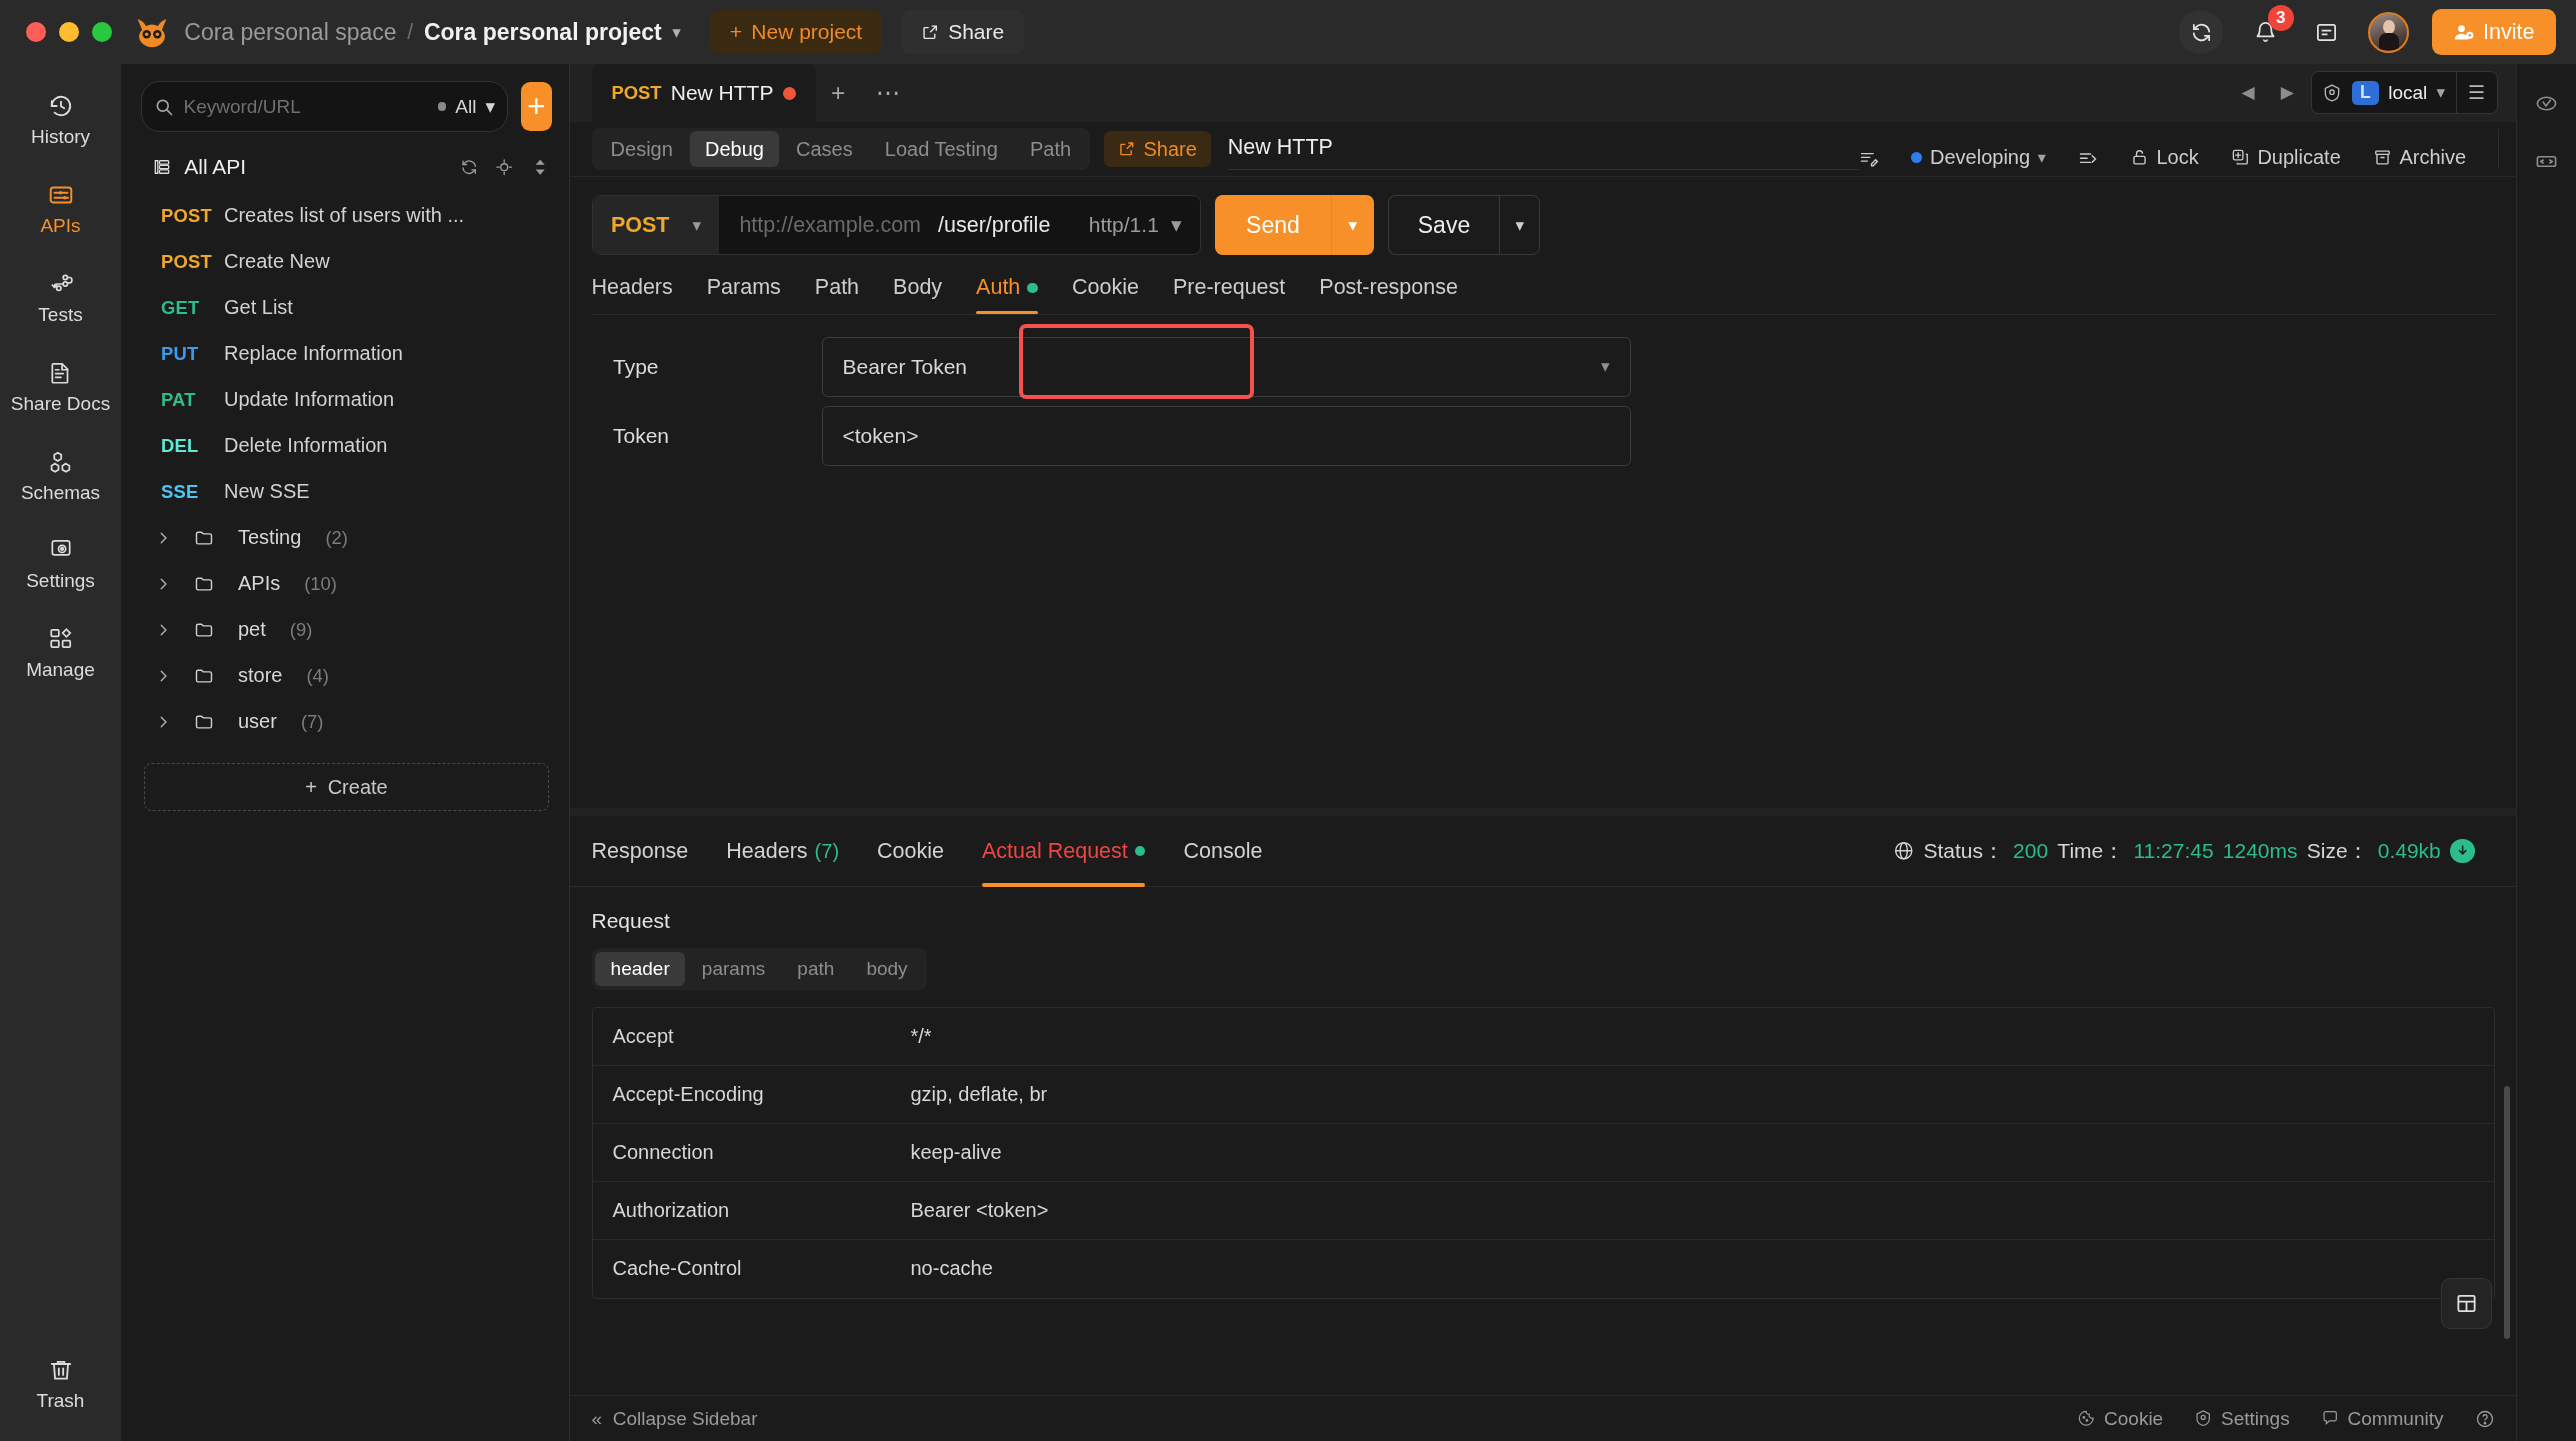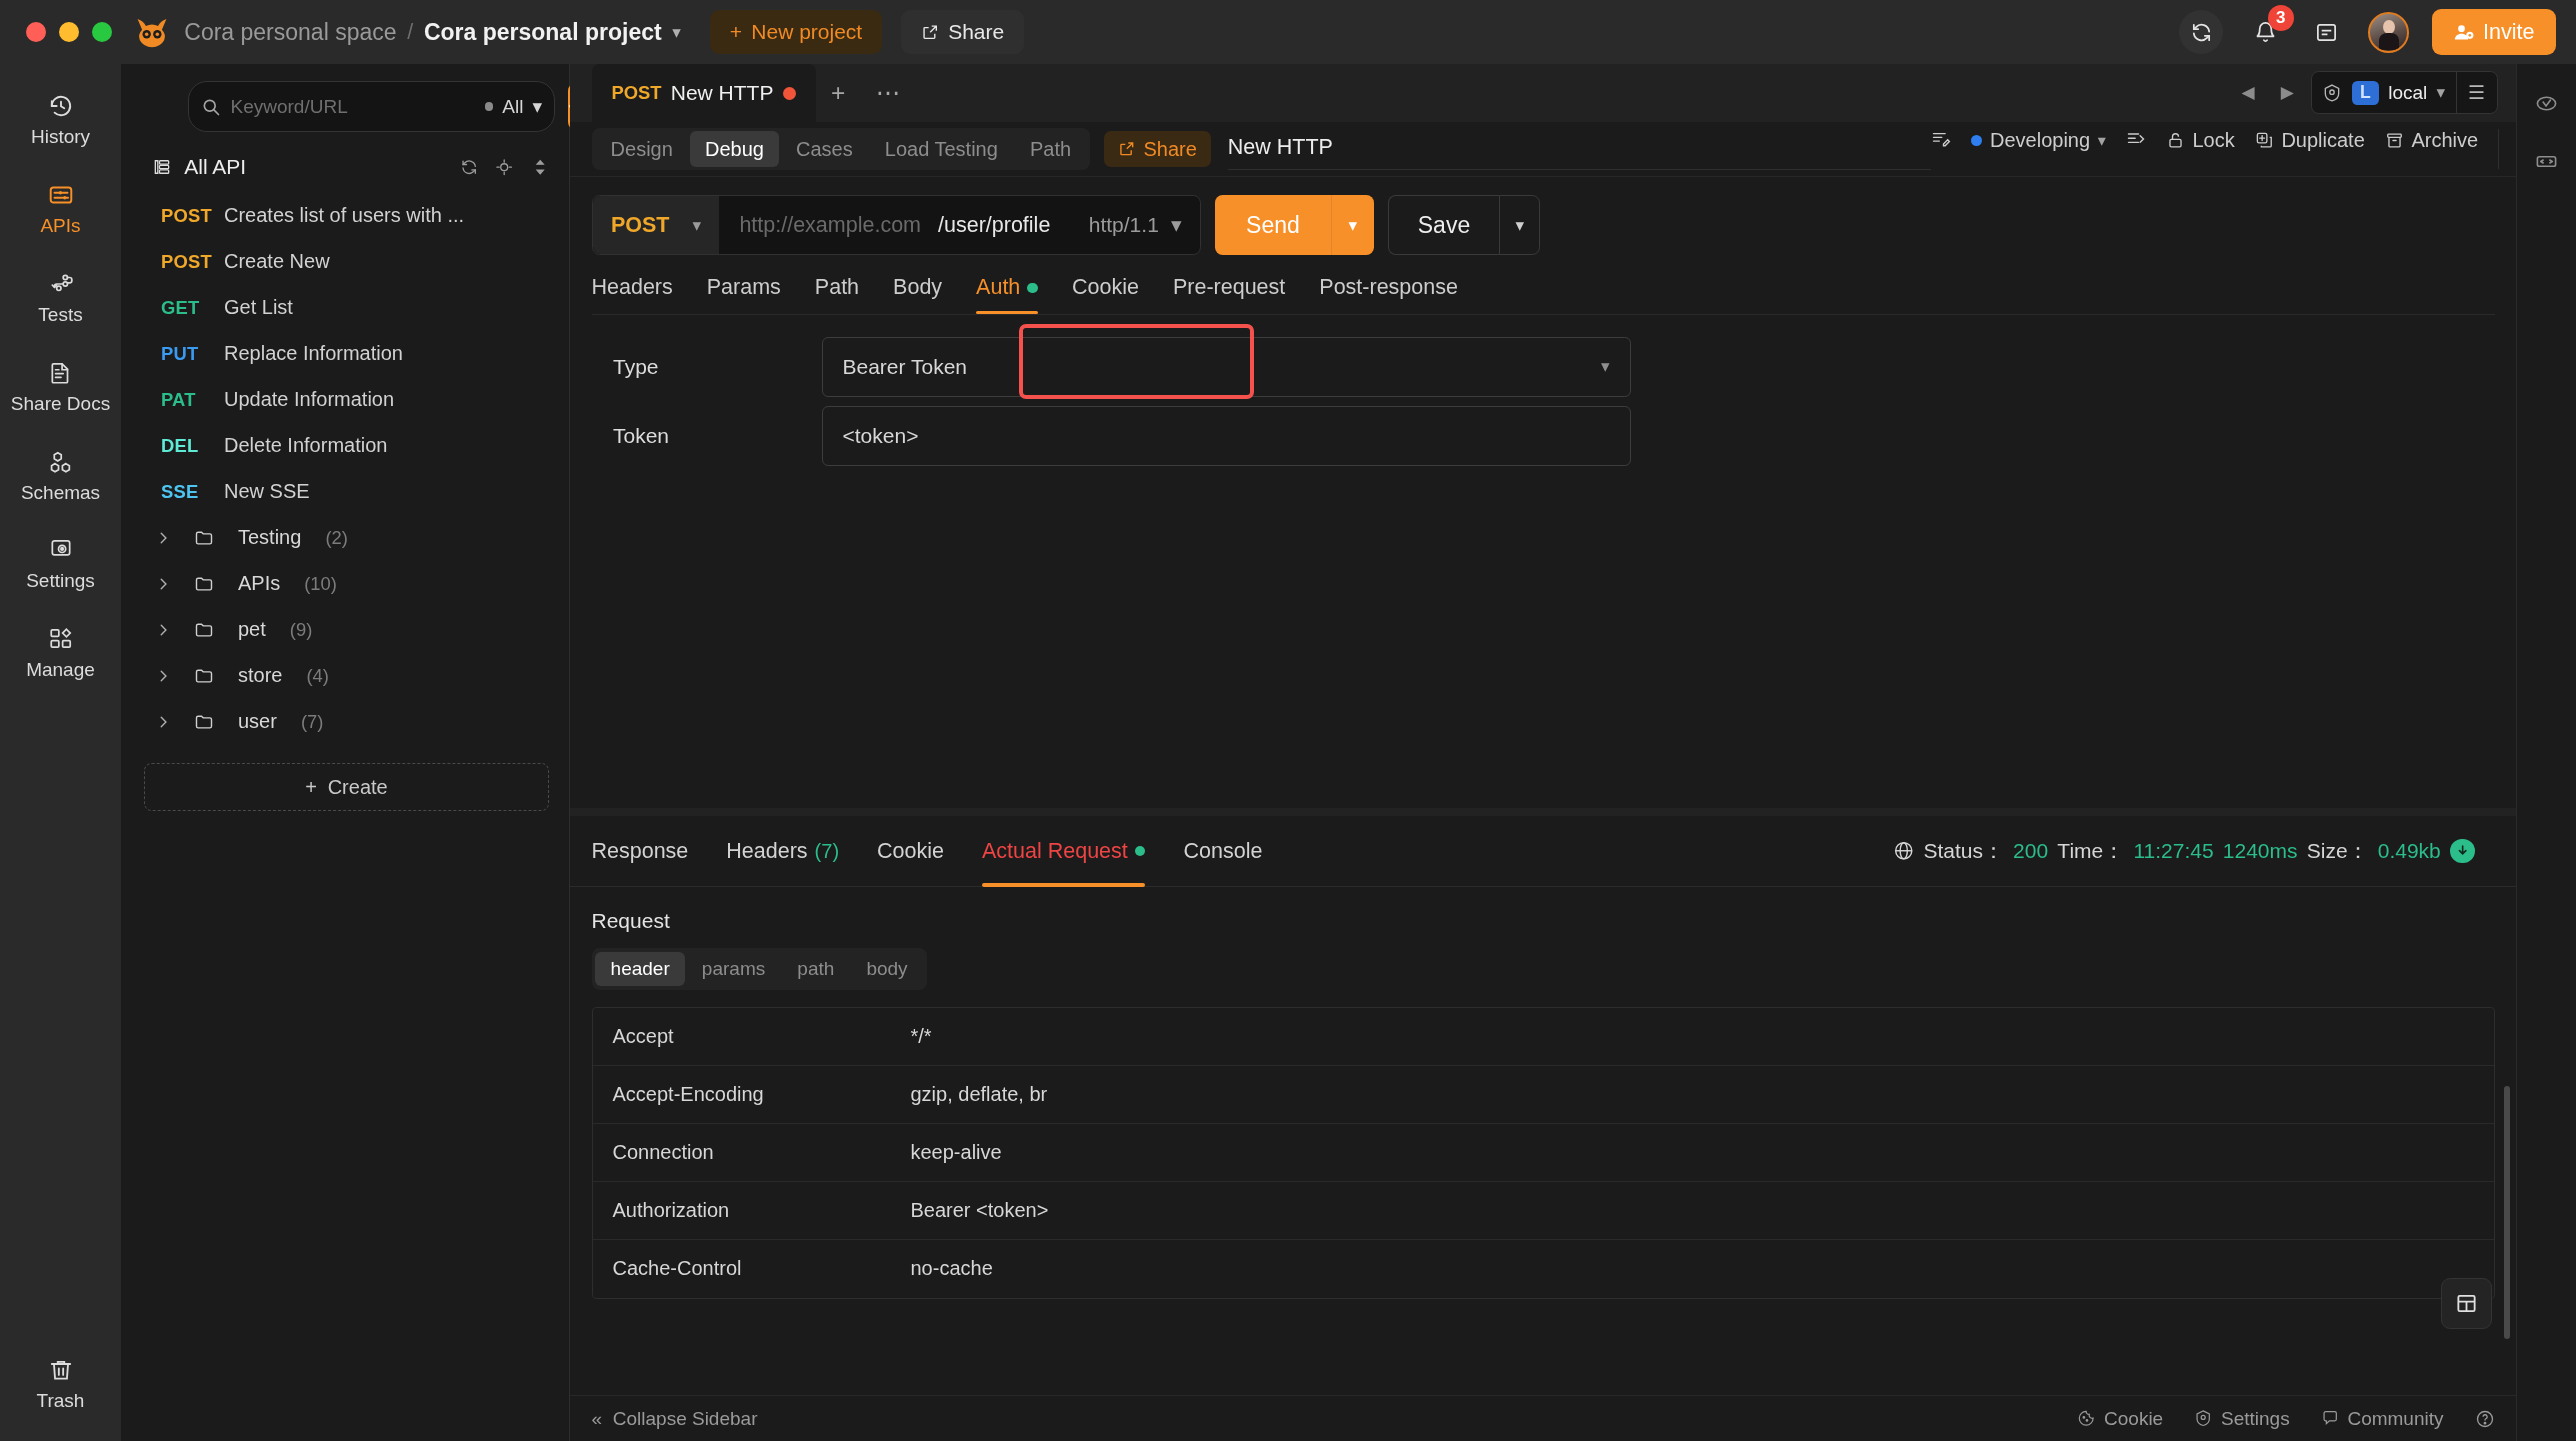--- a/index.html
+++ b/index.html
@@ -64,21 +64,21 @@
   .rail-item.active .lbl { color: #f79029; }
   .rail-spacer { flex: 1; }
   .rail-trash { margin-bottom: 20px; }
 
   
   .sidebar { width: 449px; flex: 0 0 449px; background: #1b1b1b; display: flex;
              flex-direction: column; border-right: 0.8px solid #2e2e2e; }
   .side-top { display: flex; align-items: center; gap: 12.3px; padding: 17px 17px 9.2px 20px; }
   .search {
     flex: 1; height: 51px; background: #141414; border: 0.8px solid #343434; border-radius: 19px;
-    display: flex; align-items: center; padding: 0 12.3px; gap: 9.2px; margin-left: 47px;
+    display: flex; align-items: center; padding: 0 12.3px; gap: 9.2px;
   }
   .search input { background: transparent; border: 0; outline: 0; color: #dcdcdc;
                   font-size: 19px; font-family: inherit; flex: 1; min-width: 0; }
   .search input::placeholder { color: #6f6f6f; }
   .filter-all { display: flex; align-items: center; gap: 9.2px; color: #d6d6d6; font-size: 19px; cursor:pointer; }
   .filter-dot { width: 8.4px; height: 8.4px; border-radius: 50%; background: #8a8a8a; }
   .add-btn { width: 49px; height: 49px; border-radius: 9.2px; background: #f79029; border: 0;
              color: #fff; font-size: 31px; line-height: 1; display: flex; align-items: center;
              justify-content: center; cursor: pointer; }
   .allapi-row { display: flex; align-items: center; gap: 12.3px; padding: 14px 20px 10.7px 23px; margin-left: 8px; }
@@ -121,21 +121,21 @@
   
   .metarow { height: 55px; flex: 0 0 55px; display: flex; align-items: center;
              padding: 0 0 0 21.5px; background: #1b1b1b; border-bottom: 0.8px solid #272727; }
   .modeseg { display: flex; background: #232323; border-radius: 7.7px; padding: 3.8px; gap: 1.5px; }
   .modeseg .seg { padding: 6.1px 15.3px; border-radius: 6.1px; color: #8d8d8d; font-size: 20px; cursor: pointer; }
   .modeseg .seg.active { background: #3a3a3a; color: #ffffff; }
   .share-pill { display: flex; align-items: center; gap: 7.7px; background: #3a2a13; color: #f08a24;
                 border-radius: 7px; padding: 6.1px 14px; font-size: 20px; margin-left: 14px; cursor: pointer; }
   .req-title { margin-left: 17px; color: #ededed; font-size: 21.5px; flex: 1;
                border-bottom: 0.8px solid #2f2f2f; padding-bottom: 9.2px; padding-top: 7.7px; }
-  .meta-right { display: flex; align-items: flex-start; gap: 20px; padding-right: 17px; }
+  .meta-right { display: flex; align-items: flex-end; gap: 32px; padding-right: 17px; }
   .meta-item { display: flex; align-items: center; gap: 7.7px; color: #cdcdcd; font-size: 20px; cursor: pointer; }
   .status-dot { width: 11.5px; height: 11.5px; border-radius: 50%; background: #2e7ef0; }
   .meta-sep { width: 0.8px; height: 40px; background: #2e2e2e; }
 
   
   .urlwrap { padding: 18.4px 21.5px 0 21.5px; background: #1b1b1b; }
   .urlbar { display: flex; align-items: center; height: 60px; background: #131313;
             border: 0.8px solid #313131; border-radius: 7.7px; }
   .method-select { display: flex; align-items: center; gap: 23px; height: 100%; padding: 0 18.4px;
                    background: #262626; border-radius: 7.7px 0 0 7.7px; cursor: pointer; }

